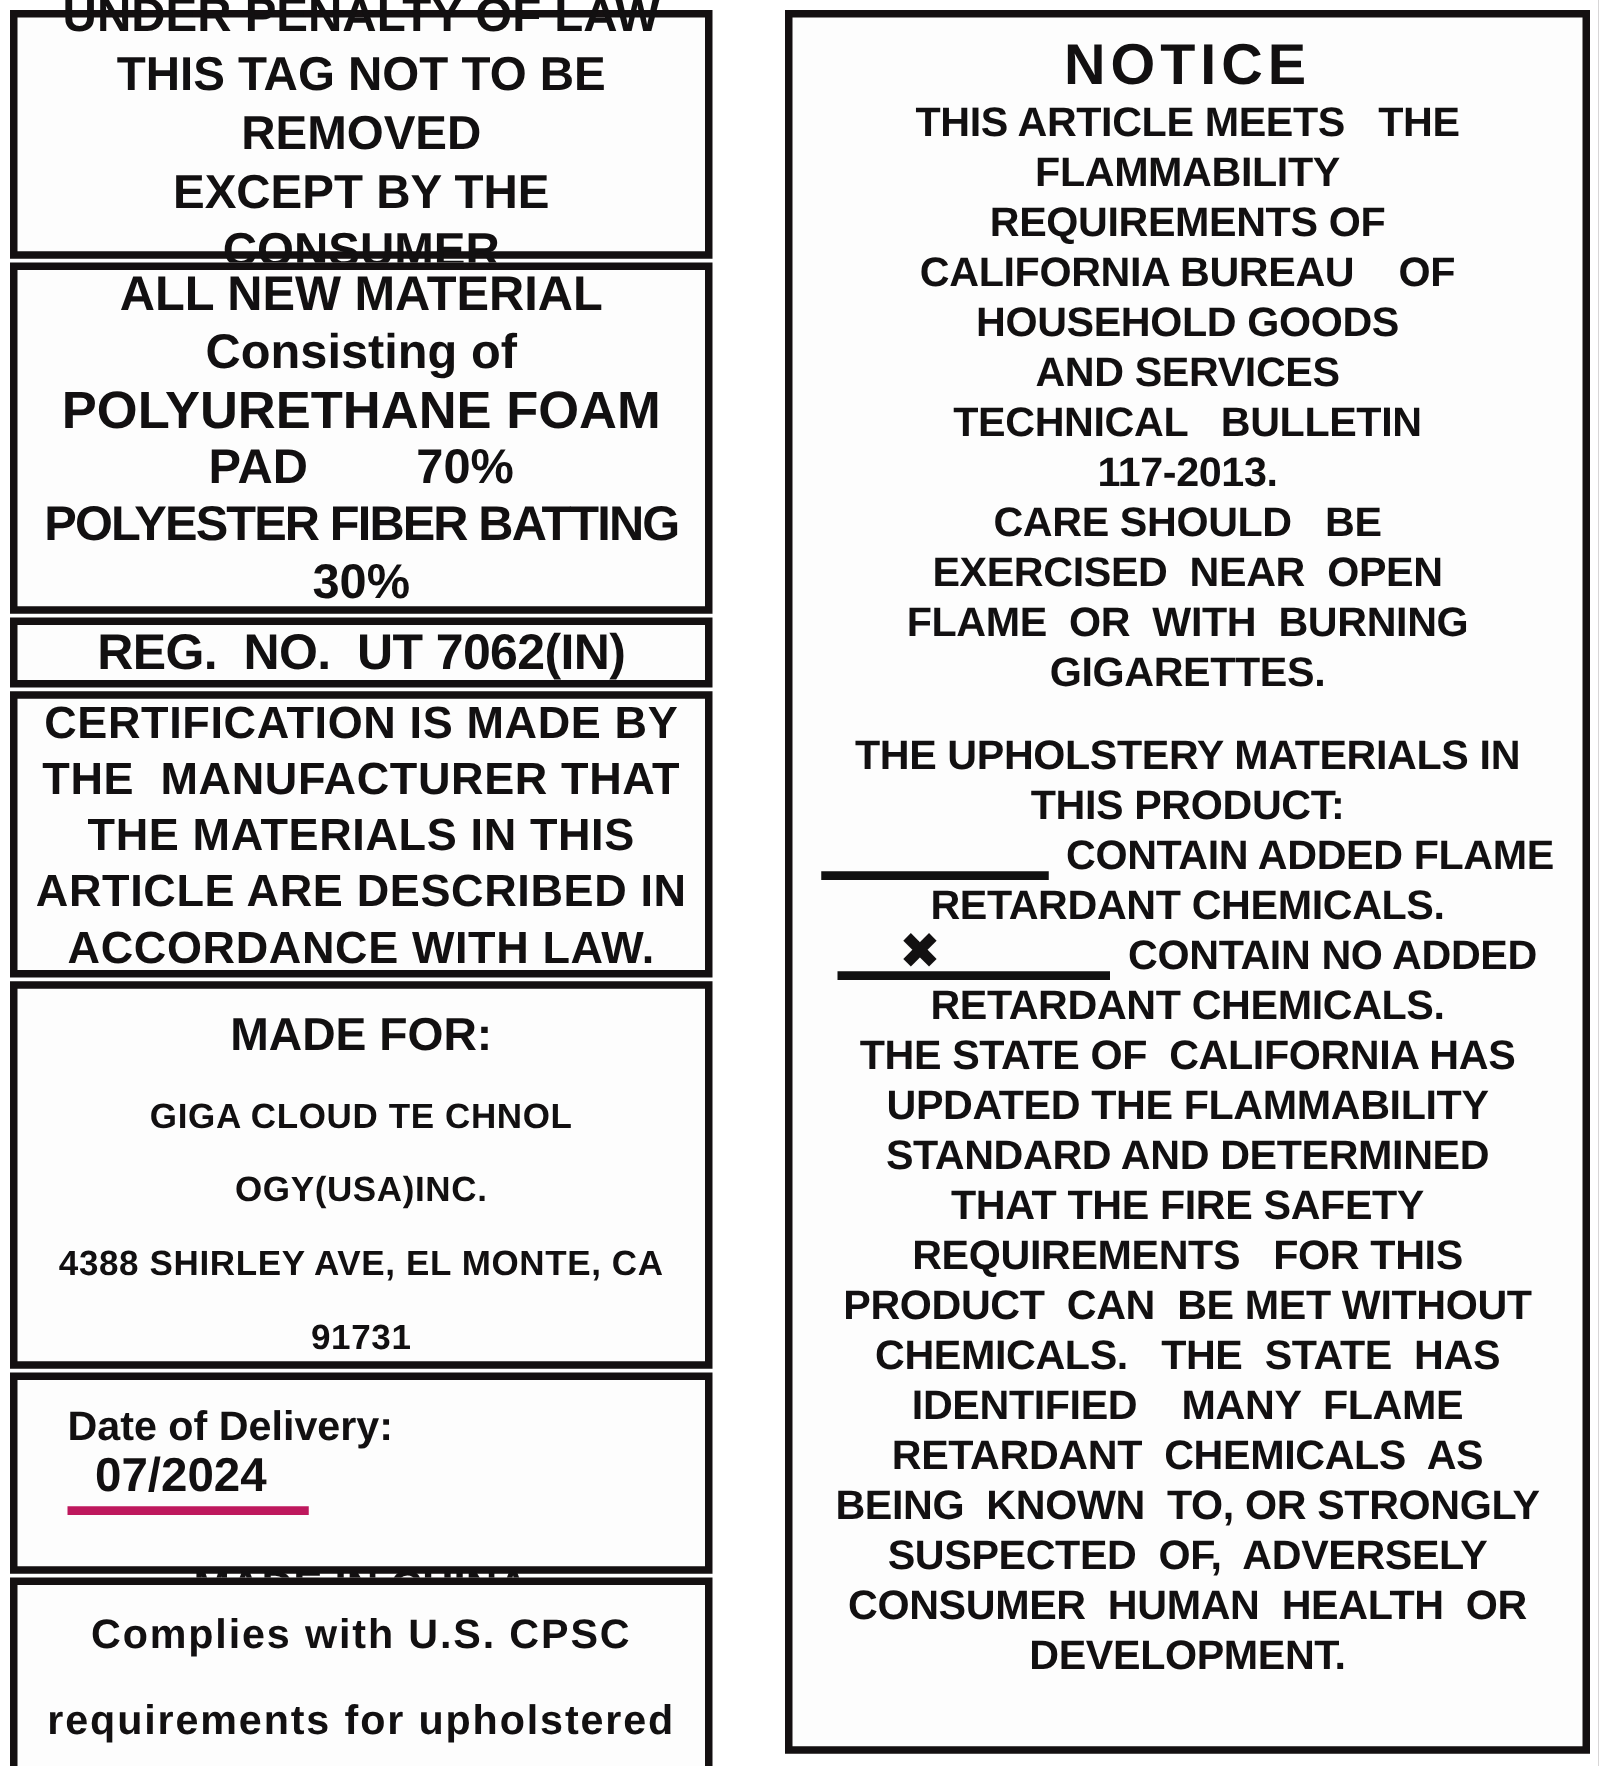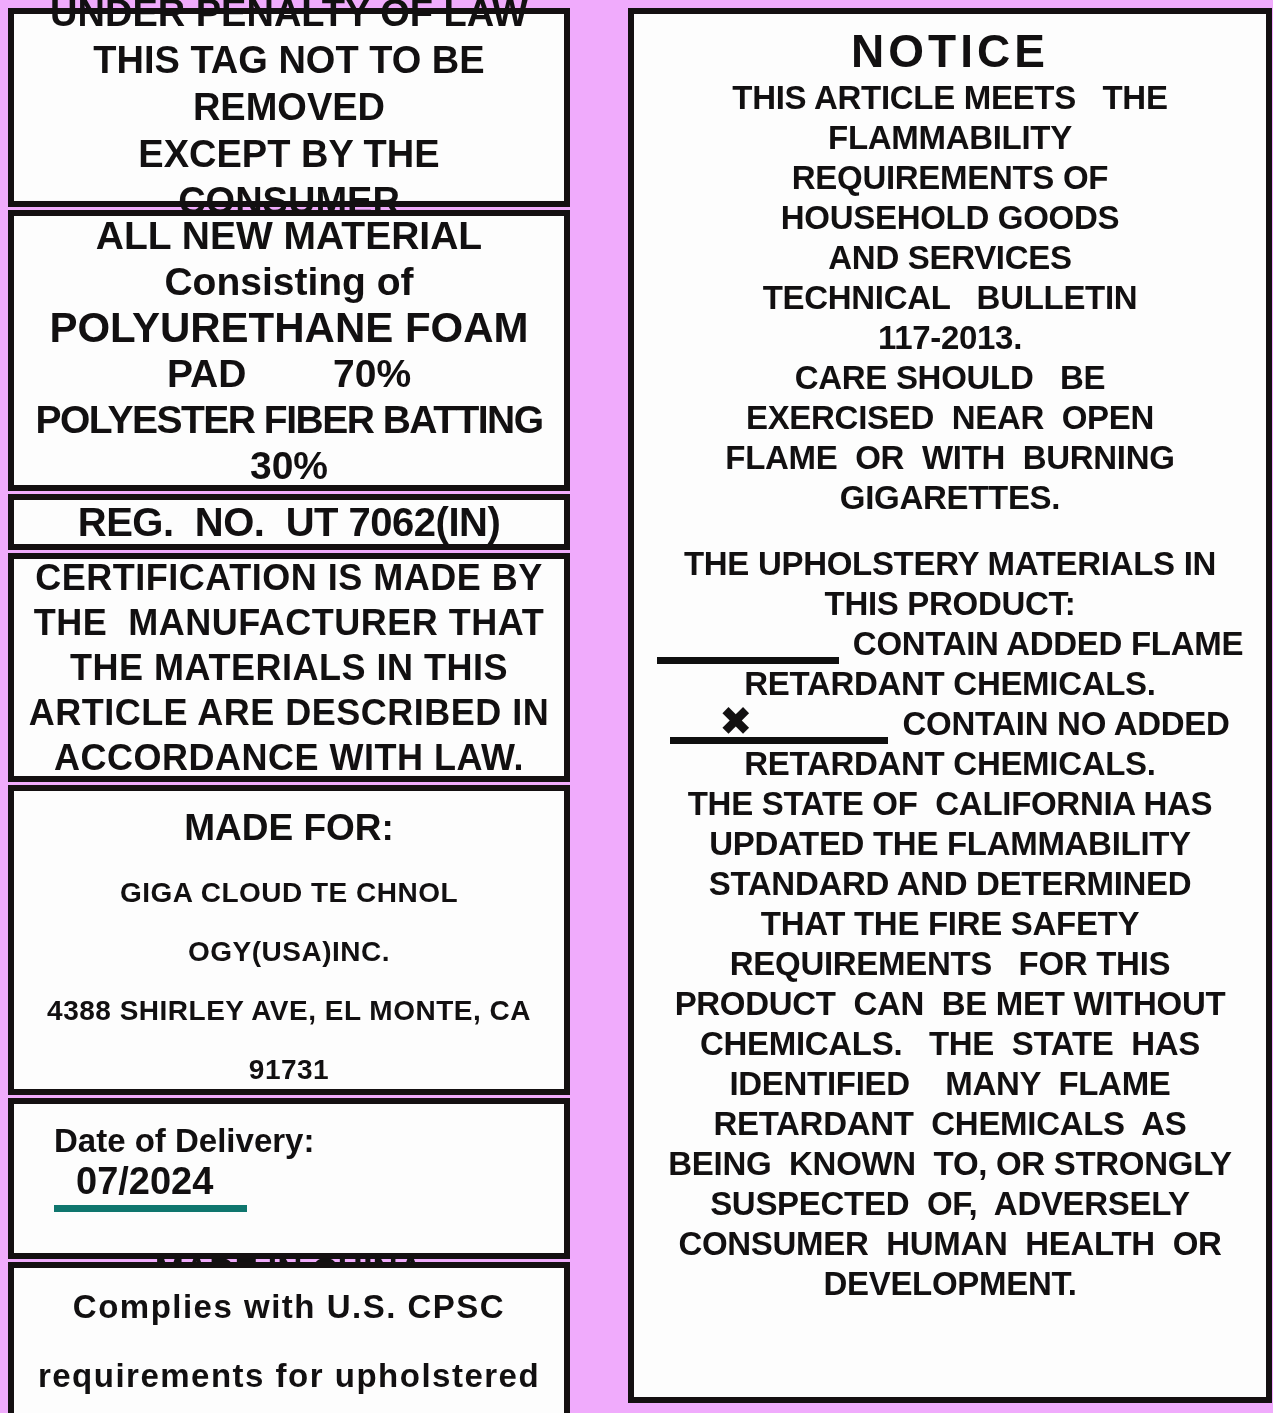--- a/index.html
+++ b/index.html
@@ -1,20 +1,20 @@
 <!DOCTYPE html>
 <html><head>
 <meta charset="utf-8">
 <style>
   html,body{margin:0;padding:0;background:#221e1f;}
   .page{
     position:relative;
     width:1279px;height:1413px;
     box-sizing:border-box;
-    background:#f0abfc;
+    background:#ffffff;
     border-right:6px solid #ffffff;
     padding:8px 0 10px 8px;
     display:flex;
     font-family:"Liberation Sans","DejaVu Sans",sans-serif;
     color:#121011;
     overflow:hidden;
   }
   .col{display:flex;flex-direction:column;}
   .col.left{width:562px;}
   .gap{width:58px;flex:none;}
@@ -44,21 +44,21 @@
   .s4{height:229px;}
   .s4 .line{font-size:36px;line-height:45px;letter-spacing:0.5px;}
   .s5{height:310px;justify-content:flex-start;padding-top:16px;}
   .s5 .made-for{font-size:37px;margin-bottom:14px;}
   .s5 .line{font-size:28px;line-height:59px;letter-spacing:0.5px;}
   .s6{height:161px;align-items:stretch;justify-content:flex-start;padding:18px 14px 10px 14px;text-align:left;}
   .date-row{display:flex;align-items:baseline;flex-direction:column;}
   .date-label{font-size:33px;}
   .date-value{
     font-size:38px;margin-left:26px;padding:0 34px 2px 22px;
-    border-bottom:7px solid #0f766e;
+    border-bottom:7px solid #be185d;
   }
   .origin{font-size:35px;text-align:center;margin-top:38px;}
   .s7{flex:1;}
   .s7 .line{font-size:33px;line-height:69px;letter-spacing:1.5px;}
   
   .notice-box{height:1395px;margin-bottom:0;justify-content:flex-start;padding:12px 12px;}
   .notice-title{font-size:46px;letter-spacing:4px;line-height:50px;margin-bottom:2px;}
   .r-line{font-size:33px;line-height:40px;letter-spacing:-0.3px;white-space:pre-wrap;font-weight:700;}
   .spacer{height:26px;flex:none;}
   .check-row{
@@ -151,20 +151,21 @@
 
   <div class="col right">
     <section class="box notice-box">
 
       <div class="notice-title">NOTICE</div>
 
       <div class="lines">
           <div class="r-line">THIS ARTICLE MEETS   THE</div>
           <div class="r-line">FLAMMABILITY</div>
           <div class="r-line">REQUIREMENTS OF</div>
+          <div class="r-line">CALIFORNIA BUREAU    OF</div>
           <div class="r-line">HOUSEHOLD GOODS</div>
           <div class="r-line">AND SERVICES</div>
           <div class="r-line">TECHNICAL   BULLETIN</div>
           <div class="r-line">117-2013.</div>
           <div class="r-line">CARE SHOULD   BE</div>
           <div class="r-line">EXERCISED  NEAR  OPEN</div>
           <div class="r-line">FLAME  OR  WITH  BURNING</div>
           <div class="r-line">GIGARETTES.</div>
         </div>
 

